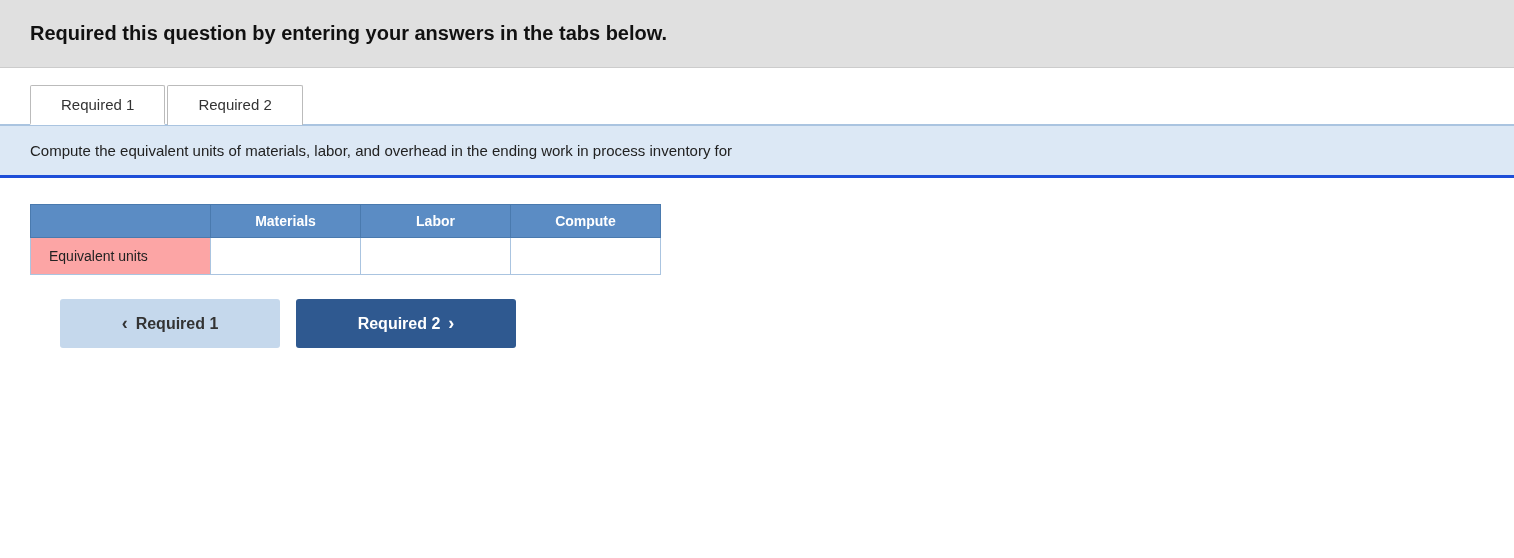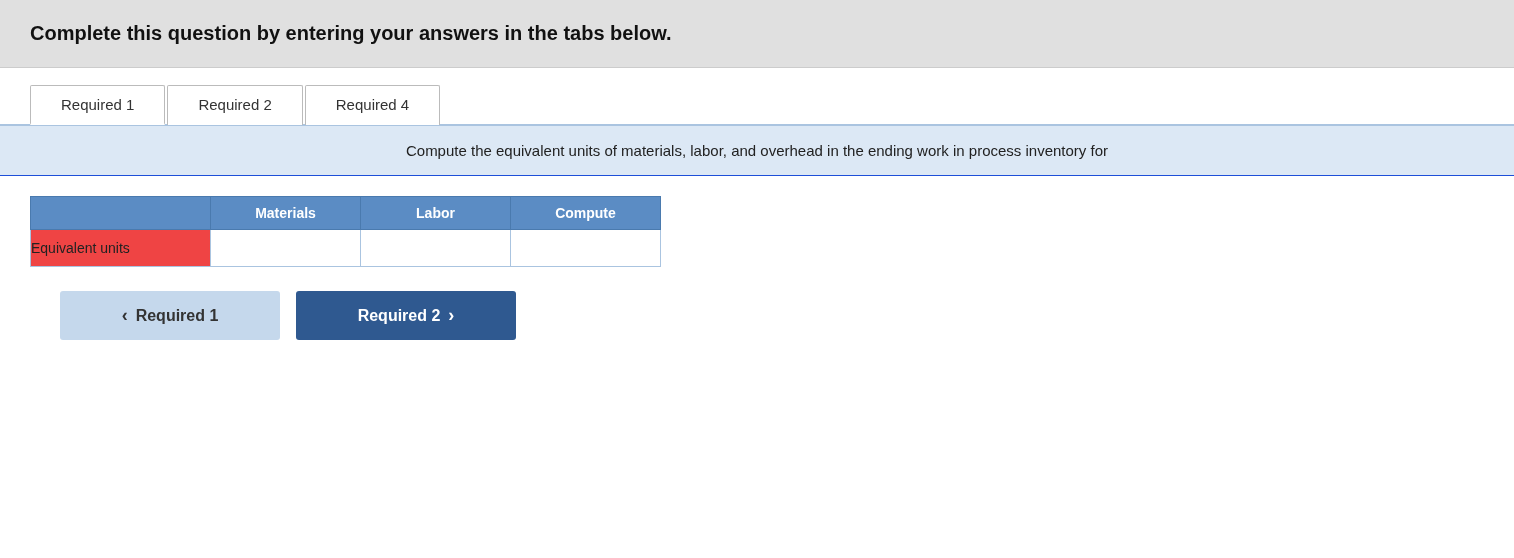--- a/index.html
+++ b/index.html
@@ -64,34 +64,34 @@
       background: #fff;
       z-index: 2;
     }
 
     
     .description-bar {
       background: #dce8f5;
       padding: 16px 30px;
       font-size: 15px;
       color: #222;
-      border-bottom: 1px solid #1d4ed8;
-      text-align: center;
+      border-bottom: 3px solid #1d4ed8;
     }
 
     
     .content-area {
       padding: 20px 30px;
     }
 
     
     .data-table {
       border-collapse: collapse;
       width: auto;
       min-width: 580px;
+      margin-top: 6px;
     }
 
     .data-table thead tr {
       background: #5b8cc4;
     }
 
     .data-table thead th {
       color: #fff;
       font-weight: bold;
       font-size: 14px;
@@ -110,23 +110,23 @@
     }
 
     .data-table tbody td {
       border: 1px solid #aac4e0;
       padding: 8px 12px;
       font-size: 14px;
       color: #222;
     }
 
     .data-table tbody td:first-child {
-      background: #ef4444;
+      background: #fca5a5;
       font-weight: normal;
-      padding-left: 0;
+      padding-left: 18px;
       width: 180px;
     }
 
     .data-table tbody td.input-cell {
       background: #fff;
       padding: 0;
       width: 150px;
     }
 
     .data-table tbody td.input-cell input {
@@ -191,32 +191,29 @@
     .th-empty {
       background: #5b8cc4 !important;
     }
   </style>
 </head>
 <body>
 
 <div class="page-wrapper">
 
   <div class="header-banner">
-    <h2>Complete this question by entering your answers in the tabs below.</h2>
+    <h2>Required this question by entering your answers in the tabs below.</h2>
   </div>
 
   <div class="tabs-area">
     <div class="tab active">
       <span>Required 1</span>
     </div>
     <div class="tab">
       <span>Required 2</span>
-    </div>
-    <div class="tab">
-      <span>Required 4</span>
     </div>
   </div>
 
   <div class="description-bar">
     <span>Compute the equivalent units of materials, labor, and overhead in the ending work in process inventory for</span>
   </div>
 
   <div class="content-area">
 
     <table class="data-table">

